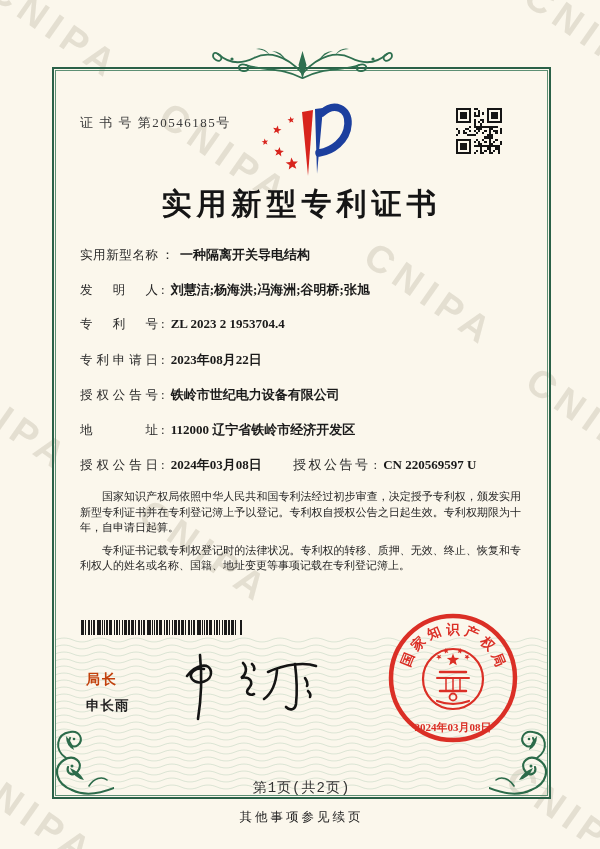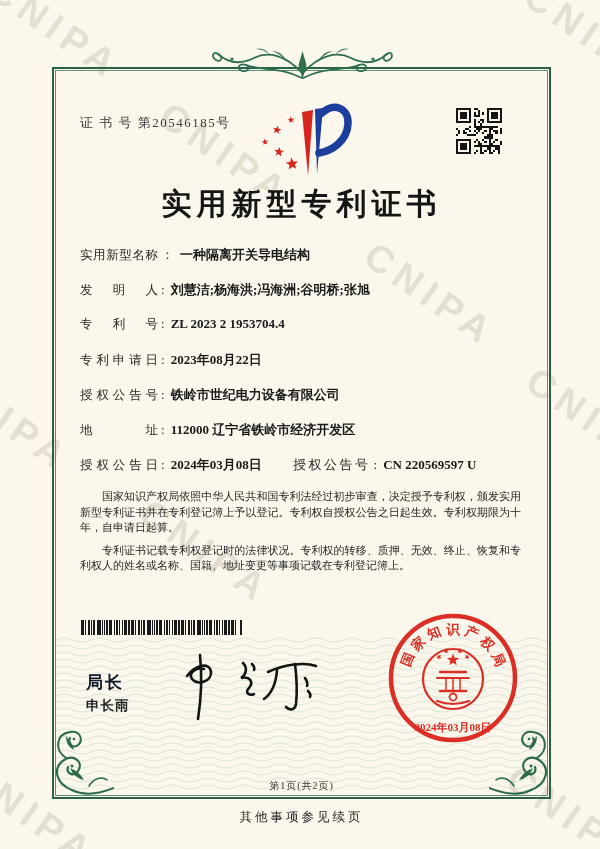--- a/index.html
+++ b/index.html
@@ -44,30 +44,30 @@
   .f-value{ font-weight:600; color:#1a1a1a; }
   .grant-cell{ position:absolute; left:293px; top:456px; font-size:13px; white-space:nowrap;}
   .grant-cell .g-label{ letter-spacing:2.5px; color:#2a2a2a;}
   .paras{
     position:absolute; left:80px; top:489px; width:441px;
     font-size:11px; line-height:15.5px; text-align:justify; color:#262626;
   }
   .paras p{ margin:0; text-indent:2em; }
   .paras p + p{ margin-top:7px; }
   .director-title{
-    position:absolute; left:86px; top:671px; font-size:17px; font-weight:600;
-    font-family:"Liberation Sans","DejaVu Sans",sans-serif; color:#0f172a; letter-spacing:2px;text-align:center;
+    position:absolute; left:86px; top:671px; font-size:14px; font-weight:600;
+    font-family:"Liberation Sans","DejaVu Sans",sans-serif; color:#c2410c; letter-spacing:2px;text-align:center;
   }
   .director-name{
     position:absolute; left:86px; top:697px; font-size:13.5px; font-weight:600;
     font-family:"Liberation Sans","DejaVu Sans",sans-serif; color:#222; letter-spacing:1px;
   }
   .page-no{
     position:absolute; left:52px; top:779px; width:499px; text-align:center;
-    font-size:10px; letter-spacing:1px; color:#333;
+    font-size:14px; letter-spacing:1px; color:#333;font-family:Liberation Mono, monospace;
   }
   .footer-note{
     position:absolute; left:52px; top:809px; width:499px; text-align:center;
     font-size:12.5px; letter-spacing:3px; color:#222;
   }
   svg{ display:block; }
   .abs{ position:absolute; }
 </style>
 </head>
 <body>

